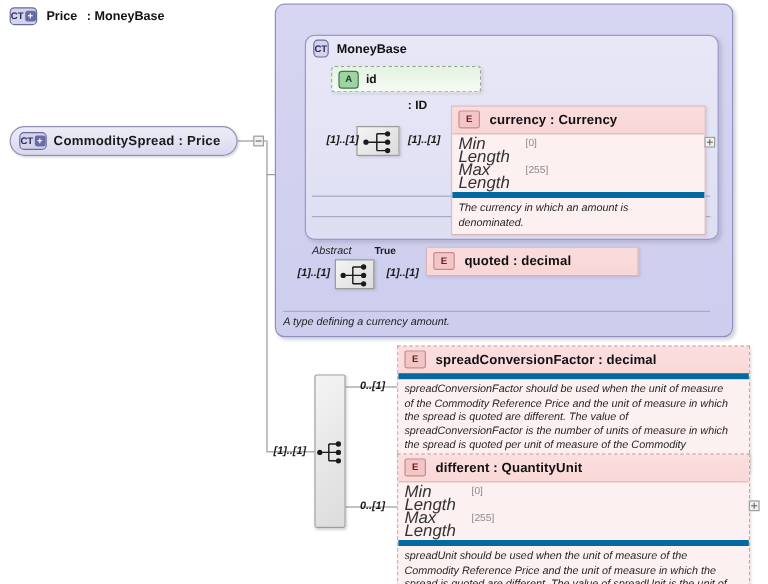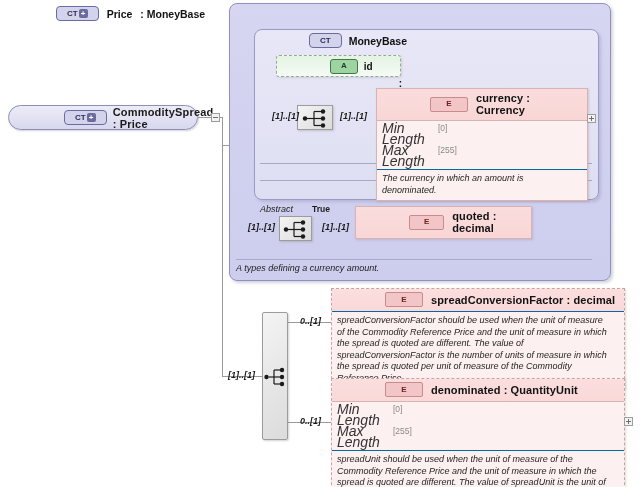--- a/index.html
+++ b/index.html
@@ -34,21 +34,21 @@
   .rootnode .label{
     font-weight:bold;font-size:11px;color:#1a1a1a;margin-left:6px;letter-spacing:.2px;
   }
 
   
   .badge{
     display:inline-flex;align-items:center;justify-content:center;
     border:1px solid #6a6ca0;border-radius:4px;
     background:#d3d3ec;
     font-size:8px;font-weight:bold;color:#2c2c55;
-    height:13px;padding:0 10px;line-height:1;margin-left:48px;
+    height:13px;padding:0 0;line-height:1;
   }
   .badge .plus{
     display:inline-block;width:9px;height:9px;margin-left:1px;
     border-radius:2px;background:#6a6ca0;color:#fff;
     font-size:8px;line-height:9px;text-align:center;font-weight:bold;
   }
   .badge-a{
     border:1px solid #3f7a46;border-radius:3px;background:#9ed3a2;color:#1d3d22;
     width:15px;height:13px;font-size:8px;
   }
@@ -111,21 +111,21 @@
   .elem .hdr .t{font-weight:bold;font-size:11px;color:#111;letter-spacing:.1px;}
   .elem .facets{
     border-top:1px solid #d9b3b3;
     padding:2px 5px 2px 5px;
     background:#fdf0f0;
   }
   .elem .facet{display:flex;line-height:11px;}
   .elem .facet .fk{font-style:italic;font-size:14px;color:#333;width:56px;}
   .elem .facet .fv{font-size:8.5px;color:#8a8a8a;}
   .elem .doc{
-    border-top:1px solid #0369a1;
+    border-top:5px solid #0369a1;
     padding:3px 14px 4px 5px;
     font-style:italic;font-size:9px;line-height:11.5px;color:#1f1f1f;
     background:#fdf0f0;
   }
 
   
   .seq{
     box-sizing:border-box;
     border:1px solid #9c9c9c;
     background:linear-gradient(135deg,#f4f4f4 0%,#e6e6e6 55%,#dcdcdc 100%);
@@ -201,21 +201,21 @@
   <div class="money-title abs">
     <span class="badge">
       <span>CT</span>
         <span class="plus">+</span>
     </span>
     <span class="t">Price</span>
     <span class="t">: MoneyBase</span>
   </div>
 
   <div class="rowline" style="left:236px;top:259px;width:356px;"></div>
-  <div class="docline" style="left:236px;top:263px;">A types defining a currency amount.</div>
+  <div class="docline" style="left:236px;top:263px;">A type defining a currency amount.</div>
 
   <div class="mb-box abs"></div>
   <div class="mb-title abs">
     <span class="badge">
       <span>CT</span>
     </span>
     <span class="t">MoneyBase</span>
   </div>
 
   <div class="rowline" style="left:260px;top:163px;width:332px;"></div>
@@ -310,21 +310,21 @@
     <div class="hdr">
       <span class="badge badge-e">E</span>
       <span class="t">spreadConversionFactor : decimal</span>
     </div>
     <div class="doc">spreadConversionFactor should be used when the unit of measure of the Commodity Reference Price and the unit of measure in which the spread is quoted are different. The value of spreadConversionFactor is the number of units of measure in which the spread is quoted per unit of measure of the Commodity Reference Price.</div>
   </div>
 
   <div class="elem dashed abs" style="left:331px;top:378px;width:294px;">
     <div class="hdr">
       <span class="badge badge-e">E</span>
-      <span class="t">denominated : QuantityUnit</span>
+      <span class="t">different : QuantityUnit</span>
     </div>
     <div class="facets">
       <div class="facet">
         <span class="fk">Min Length</span>
         <span class="fv">[0]</span>
       </div>
       <div class="facet">
         <span class="fk">Max Length</span>
         <span class="fv">[255]</span>
       </div>

